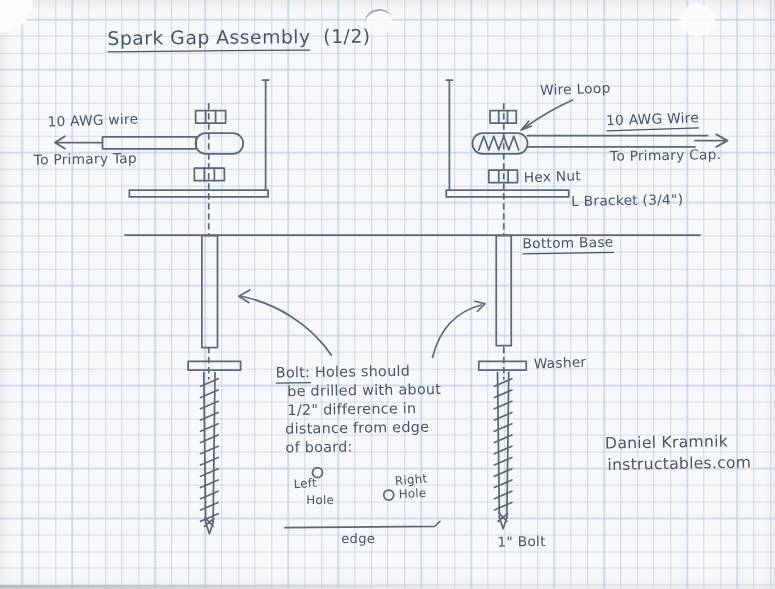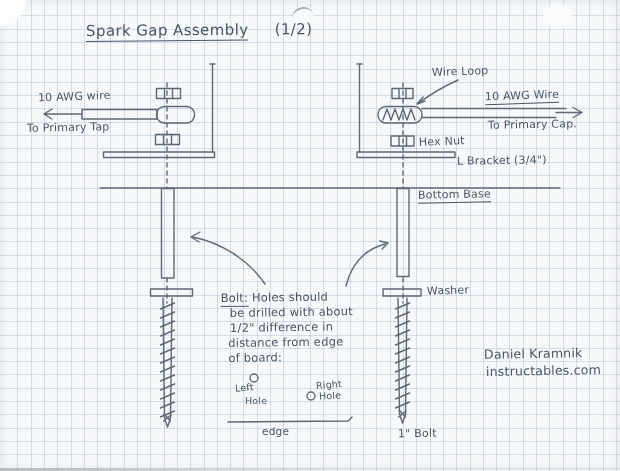--- a/index.html
+++ b/index.html
@@ -157,21 +157,21 @@
     <g>
       <circle cx="254" cy="378" r="4"></circle>
     </g>
     <g>
       <circle cx="311" cy="396" r="4"></circle>
     </g>
   </svg>
 
   <div class="label title" style="left:86px;top:22px;transform:rotate(-0.5deg);">
     <span class="u">Spark Gap Assembly</span>
-    <span style="margin-left:21px;">(1/2)</span>
+    <span style="margin-left:5px;">(1/2)</span>
   </div>
 
   <div class="label" style="left:38px;top:91px;transform:rotate(-2deg);">10 AWG wire</div>
   <div class="label" style="left:27px;top:122px;transform:rotate(-1deg);">To Primary Tap</div>
 
   <div class="label" style="left:432px;top:66px;transform:rotate(-2deg);">Wire Loop</div>
   <div class="label u" style="left:485px;top:90px;transform:rotate(-2deg);">10 AWG Wire</div>
   <div class="label" style="left:488px;top:119px;transform:rotate(-1deg);">To Primary Cap.</div>
   <div class="label" style="left:419px;top:136px;transform:rotate(-2deg);">Hex Nut</div>
   <div class="label" style="left:457px;top:155px;transform:rotate(-1deg);">L Bracket (3/4")</div>
@@ -188,17 +188,17 @@
     <div style="margin-left:9px;">1/2" difference in</div>
     <div style="margin-left:7px;">distance from edge</div>
     <div style="margin-left:7px;">of board:</div>
   </div>
 
   <div class="label small" style="left:235px;top:383px;transform:rotate(-4deg);">Left</div>
   <div class="label small" style="left:245px;top:396px;">Hole</div>
   <div class="label small" style="left:316px;top:380px;transform:rotate(-5deg);">Right</div>
   <div class="label small" style="left:319px;top:391px;transform:rotate(-3deg);">Hole</div>
 
-  <div class="label" style="left:262px;top:426px;font-size:10.5px;">edge</div>
+  <div class="label" style="left:273px;top:426px;font-size:10.5px;">edge</div>
 
   <div class="label sig" style="left:484px;top:347px;transform:rotate(-1deg);">Daniel Kramnik</div>
   <div class="label sig" style="left:486px;top:364px;transform:rotate(-1deg);">instructables.com</div>
 </div>
 
 </body></html>

